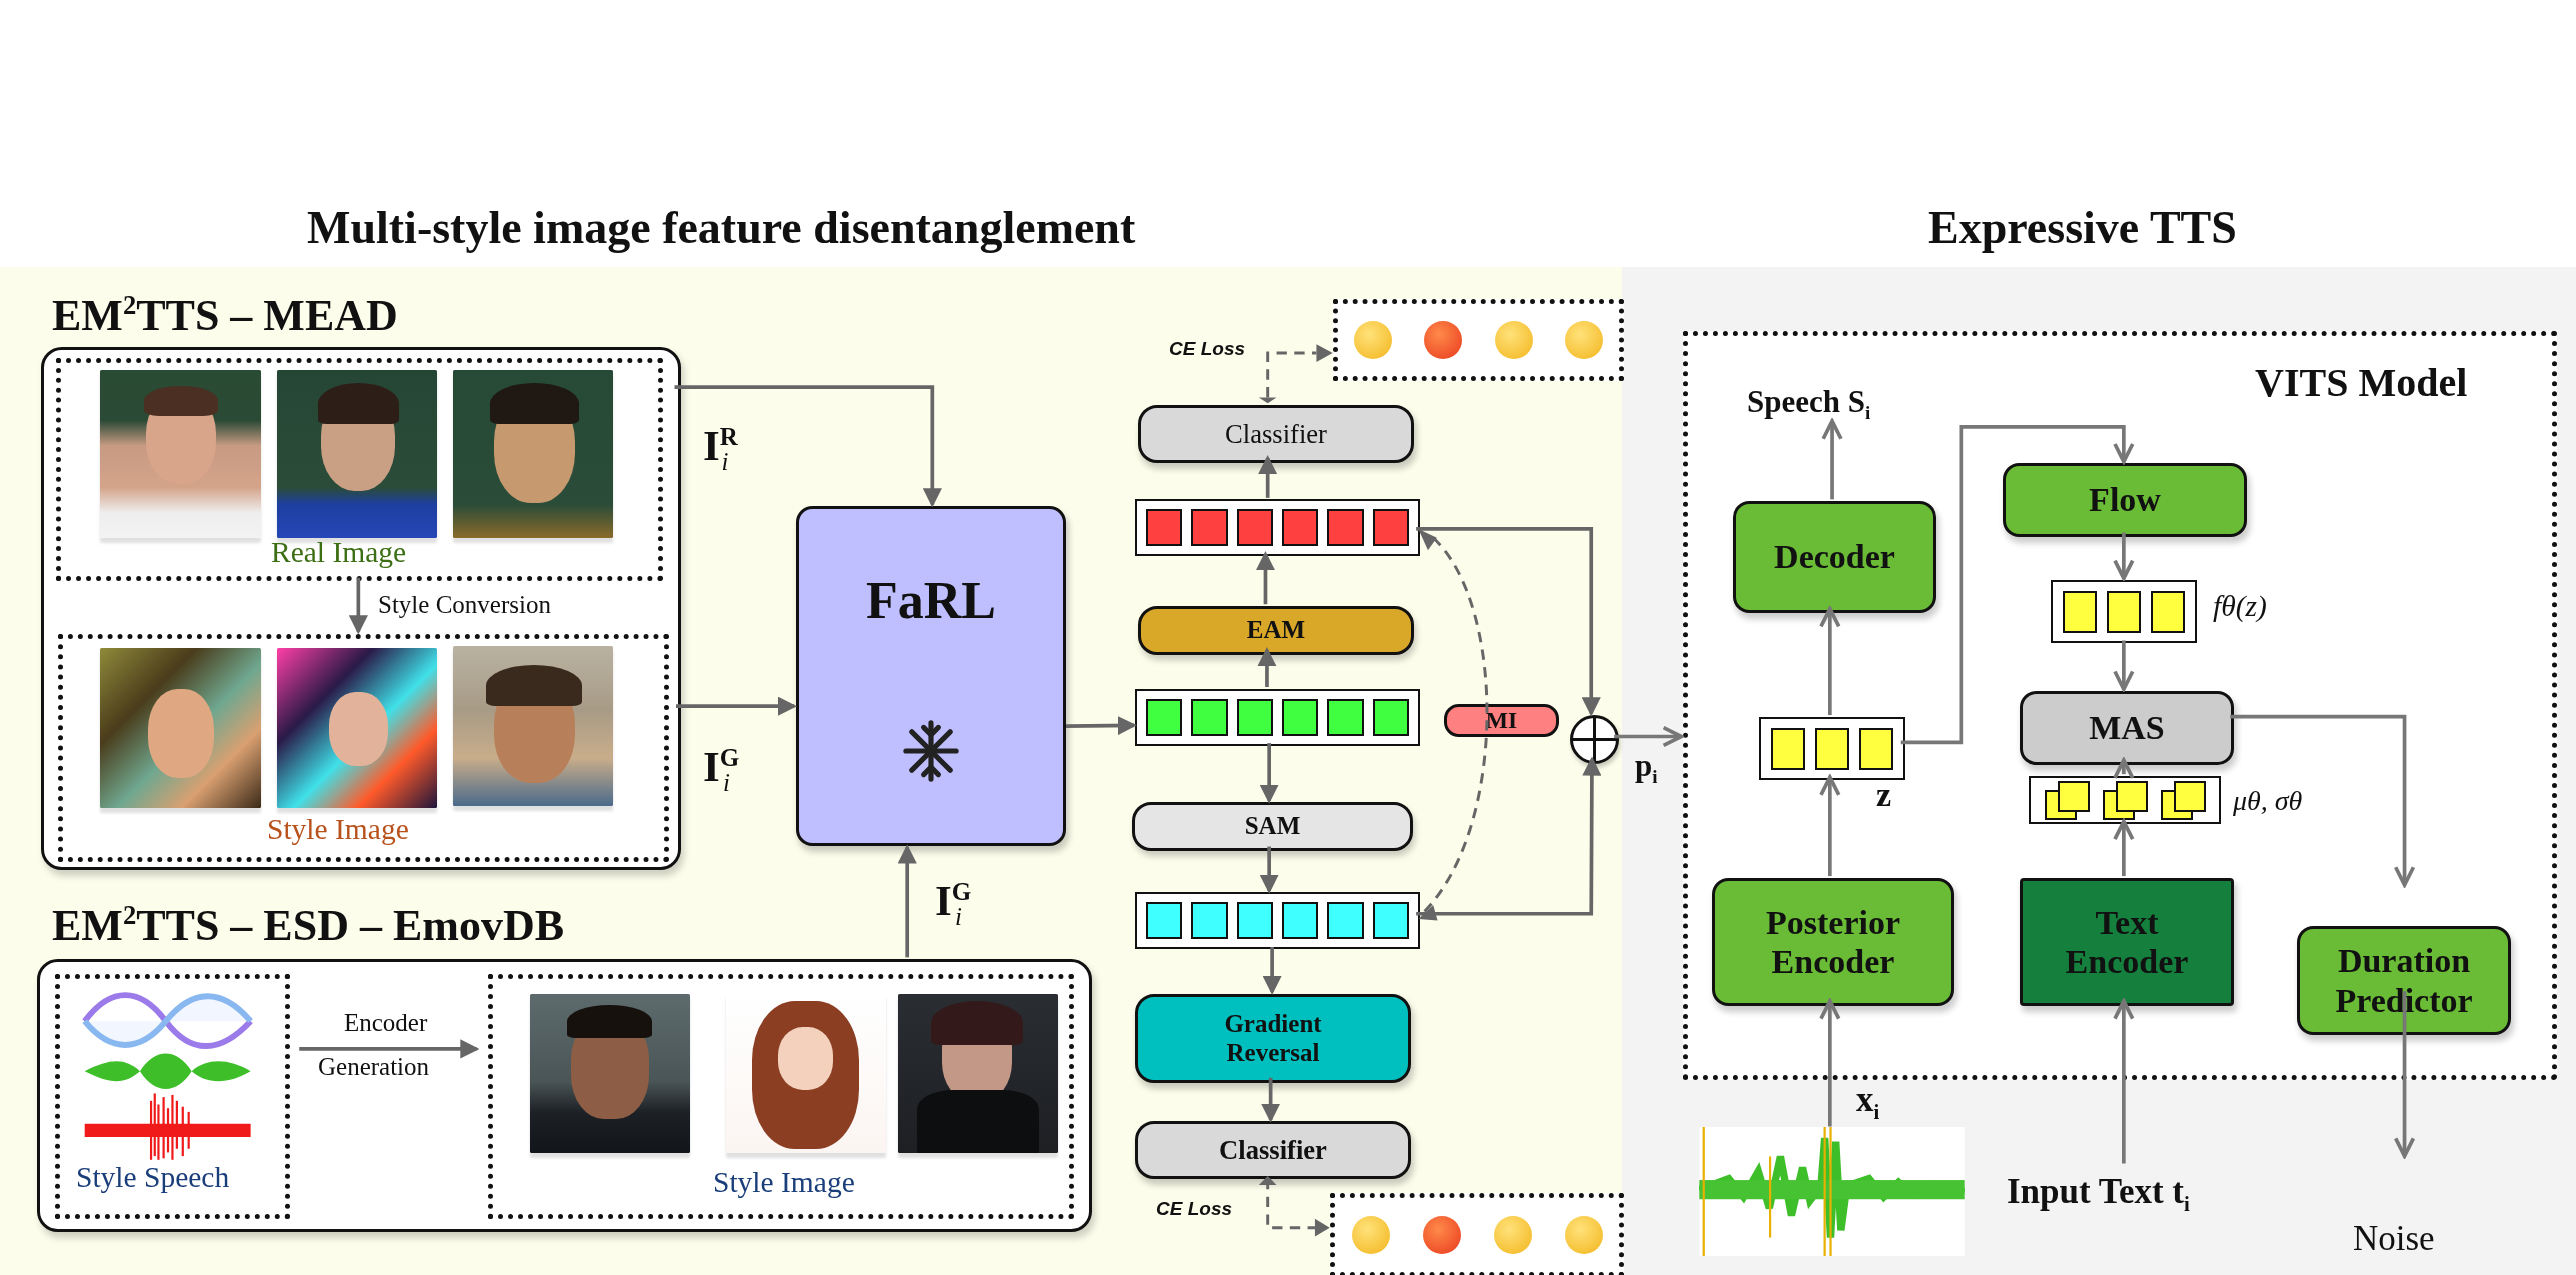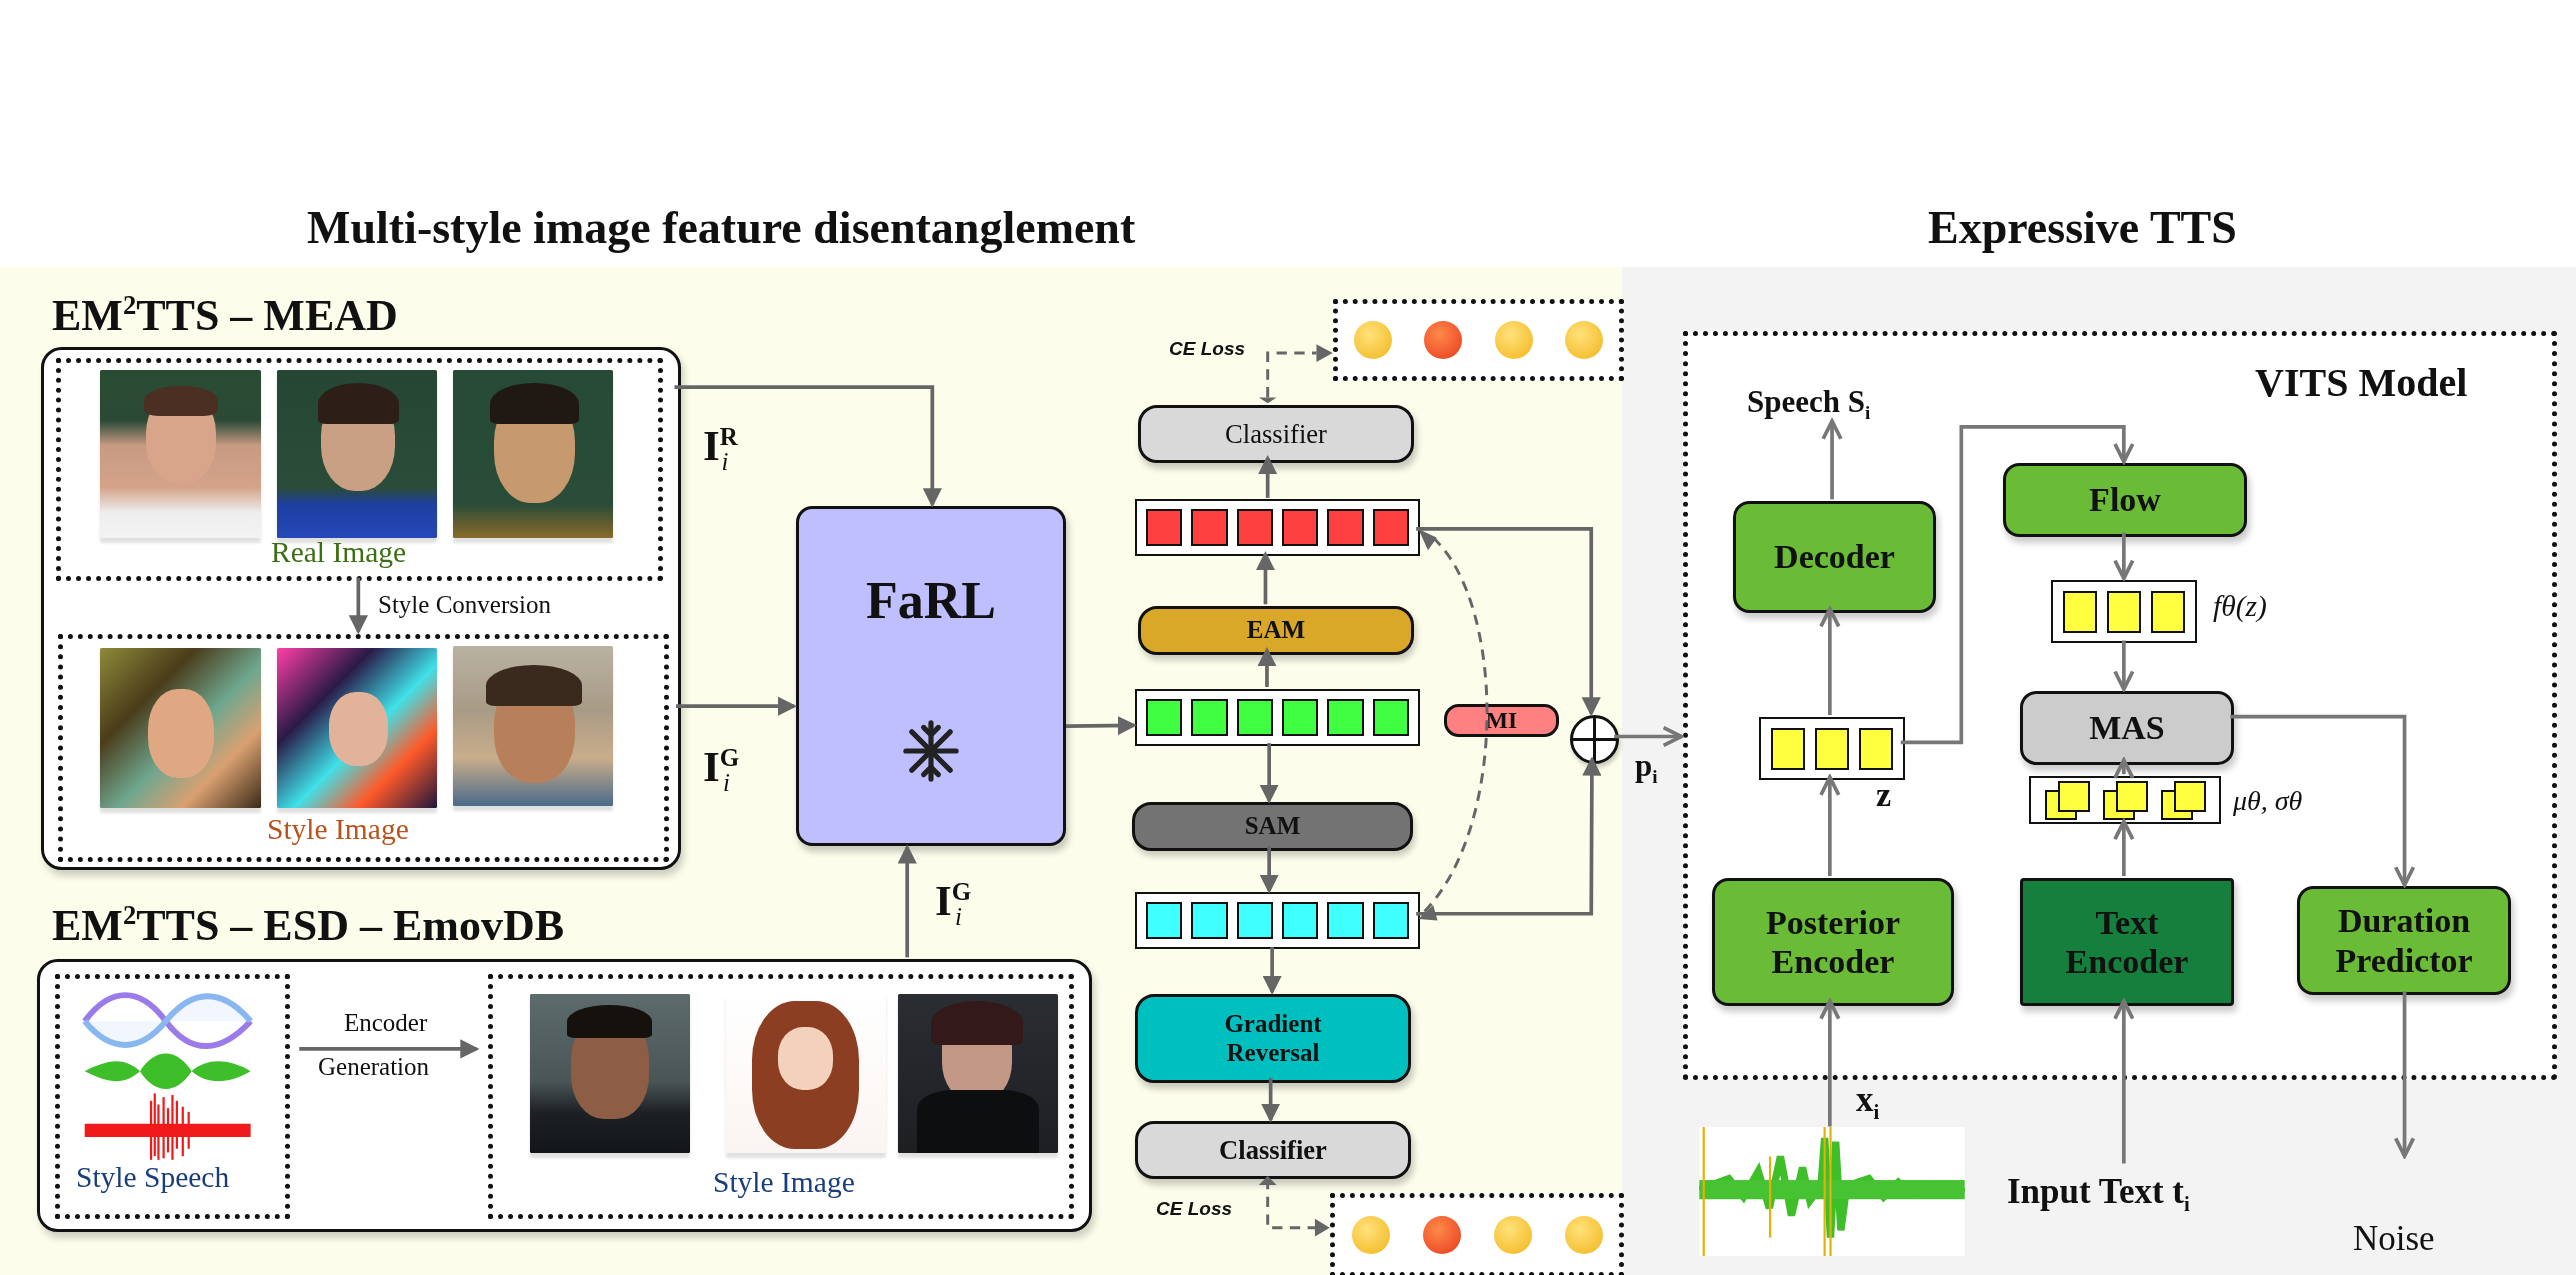--- a/index.html
+++ b/index.html
@@ -158,21 +158,21 @@
 
 <div class="vec" style="left:1135px; top:689px; width:281px; height:53px;" id="vec-fused">
     <div class="cell" style="width: 32.5px; height: 32.5px; background: rgb(64, 255, 64);"></div>
     <div class="cell" style="width: 32.5px; height: 32.5px; background: rgb(64, 255, 64);"></div>
     <div class="cell" style="width: 32.5px; height: 32.5px; background: rgb(64, 255, 64);"></div>
     <div class="cell" style="width: 32.5px; height: 32.5px; background: rgb(64, 255, 64);"></div>
     <div class="cell" style="width: 32.5px; height: 32.5px; background: rgb(64, 255, 64);"></div>
     <div class="cell" style="width: 32.5px; height: 32.5px; background: rgb(64, 255, 64);"></div>
   </div>
 
-<div class="block" style="left:1132px; top:802px; width:275px; height:43px; background:#737373; border-radius:19px; font-size:25px;">
+<div class="block" style="left:1132px; top:802px; width:275px; height:43px; background:#e5e5e5; border-radius:19px; font-size:25px;">
   <span>SAM</span>
 </div>
 
 <div class="vec" style="left:1135px; top:892px; width:281px; height:53px;" id="vec-style">
     <div class="cell" style="width: 32.5px; height: 32.5px; background: rgb(64, 255, 255);"></div>
     <div class="cell" style="width: 32.5px; height: 32.5px; background: rgb(64, 255, 255);"></div>
     <div class="cell" style="width: 32.5px; height: 32.5px; background: rgb(64, 255, 255);"></div>
     <div class="cell" style="width: 32.5px; height: 32.5px; background: rgb(64, 255, 255);"></div>
     <div class="cell" style="width: 32.5px; height: 32.5px; background: rgb(64, 255, 255);"></div>
     <div class="cell" style="width: 32.5px; height: 32.5px; background: rgb(64, 255, 255);"></div>
@@ -255,21 +255,21 @@
 <div class="block" style="left:1712px; top:878px; width:236px; height:122px; background:#6ABB35; border-radius:16.3px; font-size:34px; flex-direction:column;">
   <span>Posterior</span>
   <span>Encoder</span>
 </div>
 
 <div class="block" style="left:2020px; top:878px; width:208px; height:122px; background:#15803d; border-radius:4px; font-size:34px; flex-direction:column;">
   <span>Text</span>
   <span>Encoder</span>
 </div>
 
-<div class="block" style="left:2297px; top:886px; width:208px; height:103px; background:#6ABB35; border-radius:16.3px; font-size:34px; flex-direction:column;">
+<div class="block" style="left:2297px; top:926px; width:208px; height:103px; background:#6ABB35; border-radius:16.3px; font-size:34px; flex-direction:column;">
   <span>Duration</span>
   <span>Predictor</span>
 </div>
 
 <svg class="abs" style="left:1699px; top:1127px;" width="266" height="129" viewBox="0 0 360 175">
   <rect x="0" y="0" width="360" height="175" fill="#ffffff"></rect>
   <path d="M0 85 L40 70 L60 95 L80 60 L95 110 L110 40 L125 120 L140 55 L150 100 L165 80 L170 15 L178 150 L185 20 L192 140 L200 80 L230 70 L250 95 L270 75 L290 92 L320 78 L360 88" stroke="#3EBF2A" stroke-width="10" fill="none"></path>
   <rect x="0" y="72" width="360" height="26" fill="#46C232"></rect>
   <g stroke="#E8B000" stroke-width="3">
       <line x1="6" y1="0" x2="6" y2="175"></line>

